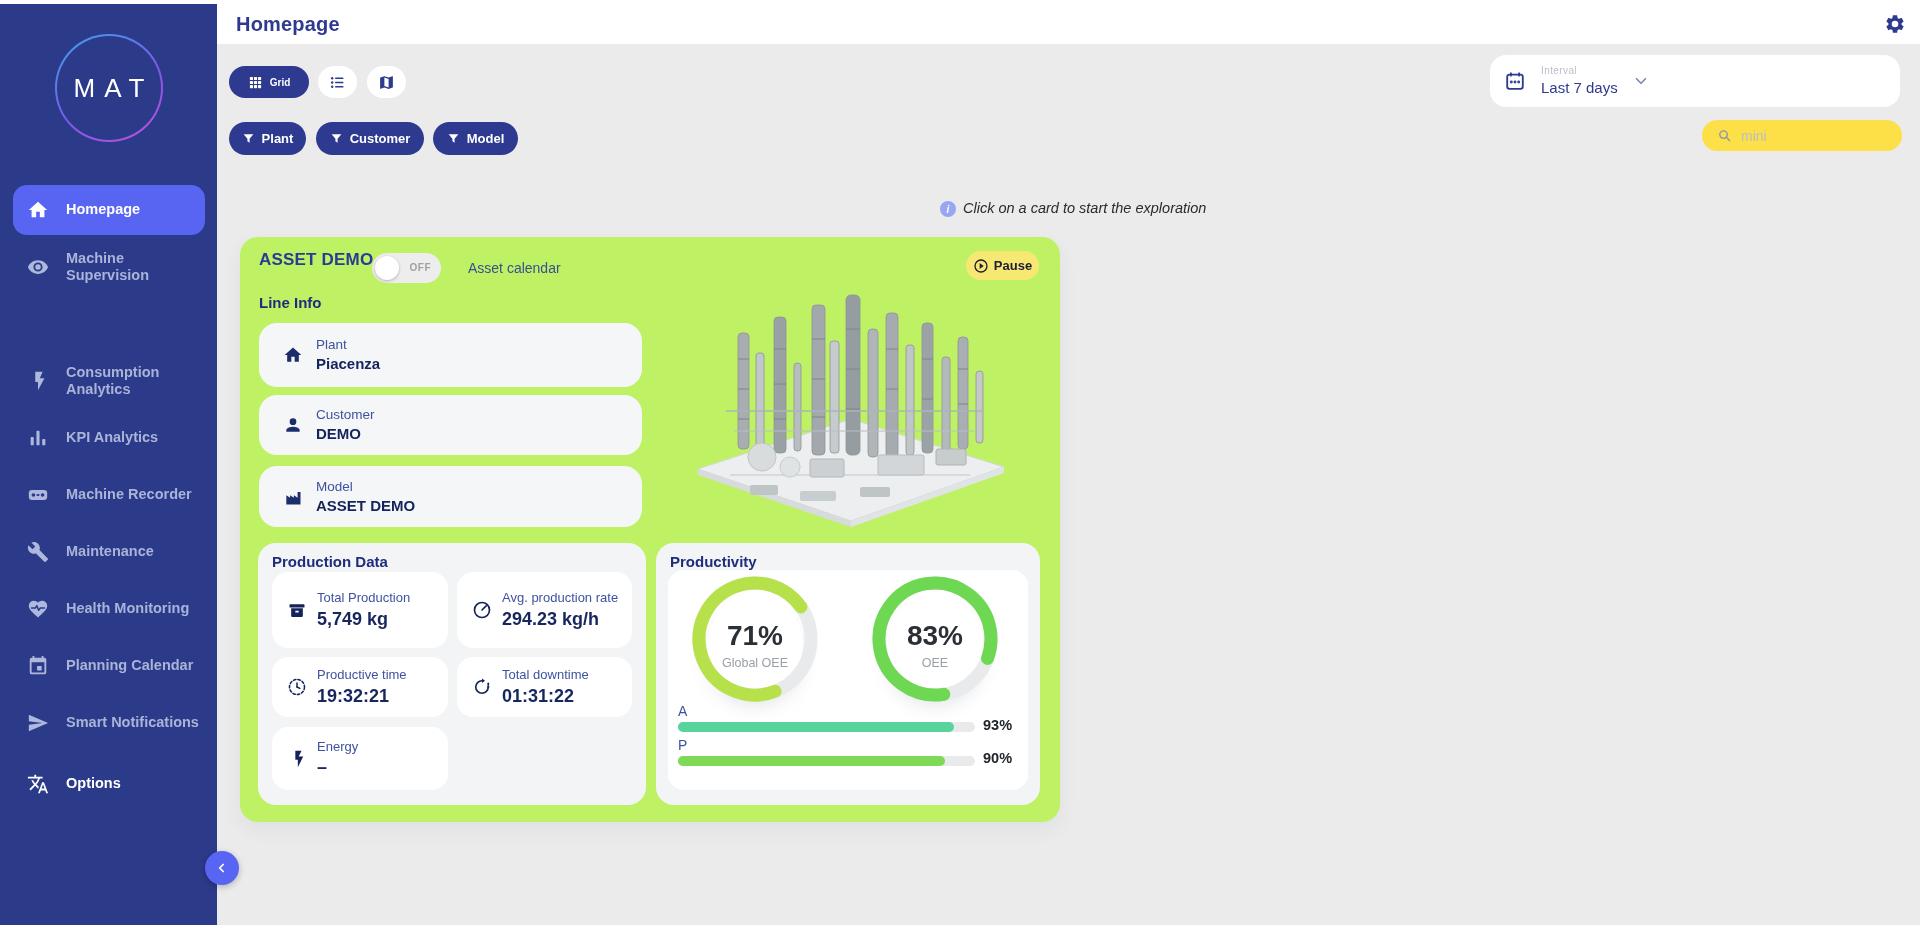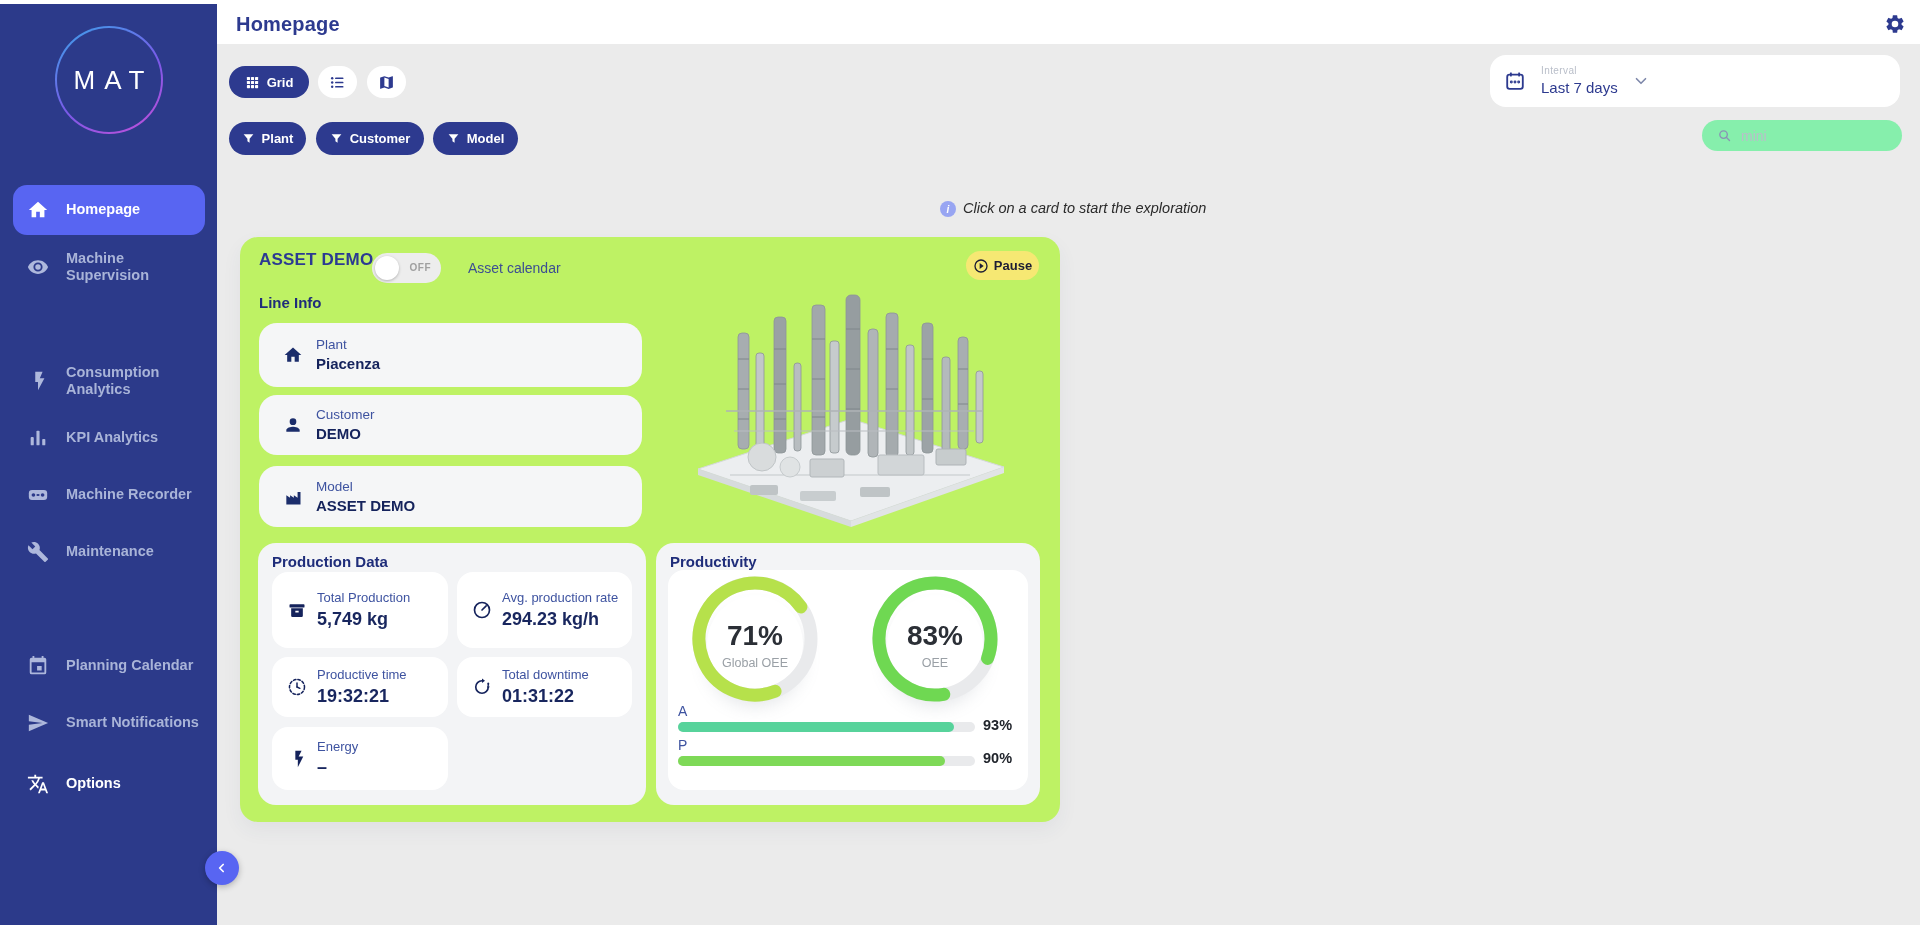--- a/index.html
+++ b/index.html
@@ -8,53 +8,53 @@
   .abs { position:absolute; }
 
   
   .topstrip { left:0; top:0; width:1920px; height:4px; background:#ffffff; }
   .topbar { left:217px; top:4px; width:1703px; height:40px; background:#ffffff; display:flex; align-items:center; }
   .page-title { margin-left:19px; font-size:20px; font-weight:bold; color:#2d3a8f; letter-spacing:.2px; }
   .gear { position:absolute; right:14px; top:9px; width:22px; height:22px; color:#2d3a8f; cursor:pointer; }
 
   
   .sidebar { left:0; top:4px; width:217px; height:921px; background:#2c3a8a; }
-  .logo-ring { position:absolute; left:55px; top:22px; width:108px; height:108px; border-radius:50%;
+  .logo-ring { position:absolute; left:55px; top:30px; width:108px; height:108px; border-radius:50%;
                background:linear-gradient(150deg,#3ba3ea 0%,#7a5ae8 55%,#c84fd8 100%); }
   .logo-inner { position:absolute; inset:2px; border-radius:50%; background:#2c3a8a; display:flex; align-items:center; justify-content:center; }
   .logo-text { color:#ffffff; font-size:26px; font-weight:300; letter-spacing:9px; padding-left:9px; }
   .nav-item { position:absolute; left:13px; width:192px; height:50px; border-radius:14px; display:flex; align-items:center; cursor:pointer; }
   .nav-item.active { background:#5865f2; }
   .nav-ico { width:22px; height:22px; margin-left:14px; color:#aeb8dc; flex:0 0 auto; }
   .nav-item.active .nav-ico, .nav-item.bright .nav-ico { color:#ffffff; }
   .nav-label { margin-left:17px; width:142px; font-size:14.5px; line-height:1.18; font-weight:bold; color:#a9b4d8; }
   .nav-item.active .nav-label, .nav-item.bright .nav-label { color:#ffffff; }
   .collapse-btn { left:205px; top:851px; width:34px; height:34px; border-radius:50%; background:#5865f2; border:none;
                   display:flex; align-items:center; justify-content:center; cursor:pointer; box-shadow:0 2px 6px rgba(0,0,0,.25); }
 
   
   .view-pill { top:66px; height:32px; border-radius:16px; display:flex; align-items:center; justify-content:center; cursor:pointer; }
   .view-grid { left:229px; width:80px; background:#2d3a8f; color:#fff; gap:7px; }
-  .view-grid span { font-size:13px; font-weight:bold; }
+  .view-grid span { font-size:10px; font-weight:bold; }
   .view-white { background:#ffffff; width:39px; color:#2d3a8f; }
   .filter-pill { top:122px; height:33px; border-radius:17px; background:#2d3a8f; color:#fff; display:flex; align-items:center; justify-content:center; gap:7px; cursor:pointer; }
   .filter-pill span { font-size:13px; font-weight:bold; }
 
   
   .datepanel { left:1490px; top:55px; width:410px; height:52px; background:#ffffff; border-radius:16px; display:flex; }
   .dp-half { display:flex; align-items:center; cursor:pointer; }
   .dp-left { width:227px; border-right:1px solid #ececf1; }
   .dp-ico { width:22px; height:22px; margin-left:14px; color:#2d3a8f; flex:0 0 auto; }
   .dp-texts { margin-left:15px; }
   .dp-label { font-size:10px; color:#b9bec9; letter-spacing:.4px; margin-bottom:3px; }
   .dp-value { font-size:15px; color:#2d3a8f; }
   .dp-chevron { width:18px; height:18px; color:#7e88aa; margin-left:14px; }
 
   
-  .searchpill { left:1702px; top:120px; width:200px; height:31px; background:#86efac; border-radius:16px; display:flex; align-items:center; }
+  .searchpill { left:1702px; top:120px; width:200px; height:31px; background:#fde047; border-radius:16px; display:flex; align-items:center; }
   .searchpill svg { width:15px; height:15px; margin-left:15px; color:#8a93b5; flex:0 0 auto; }
   .searchpill input { border:none; outline:none; background:transparent; margin-left:9px; width:150px; font-size:14px; color:#6a7390; font-family:"Liberation Sans",sans-serif; }
   .searchpill input::placeholder { color:#b9bec9; }
 
   
   .hint-ico { left:940px; top:201px; width:16px; height:16px; border-radius:50%; background:#98a5f2; color:#fff; font-size:10px; font-weight:bold; display:flex; align-items:center; justify-content:center; font-style:italic; }
   .hint-text { left:963px; top:200px; font-size:14.5px; font-style:italic; color:#2b2b2b; }
 
   
   .card { left:240px; top:237px; width:820px; height:585px; background:#bef264; border-radius:18px; box-shadow:0 8px 20px rgba(50,60,110,.06); }
@@ -153,20 +153,29 @@
         </span>
       <span class="nav-label">Machine Recorder</span>
     </div>
     <div class="nav-item" style="top:523px">
       <span class="nav-ico">
         <svg viewBox="0 0 24 24" fill="currentColor">
             <path d="M22.7 19l-9.1-9.1c.9-2.3.4-5-1.5-6.9-2-2-5-2.4-7.4-1.3L9 6 6 9 1.6 4.7C.4 7.1.9 10.1 2.9 12.1c1.9 1.9 4.6 2.4 6.9 1.5l9.1 9.1c.4.4 1 .4 1.4 0l2.3-2.3c.5-.4.5-1.1.1-1.4z"></path>
           </svg>
         </span>
       <span class="nav-label">Maintenance</span>
+    </div>
+    <div class="nav-item" style="top:580px">
+      <span class="nav-ico">
+        <svg viewBox="0 0 24 24">
+            <path fill="currentColor" d="M12 21.35l-1.45-1.32C5.4 15.36 2 12.28 2 8.5 2 5.42 4.42 3 7.5 3c1.74 0 3.41.81 4.5 2.09C13.09 3.81 14.76 3 16.5 3 19.58 3 22 5.42 22 8.5c0 3.78-3.4 6.86-8.55 11.54L12 21.35z"></path>
+            <polyline points="5,11 9,11 10.7,8.4 12.7,13.4 14.4,11 19,11" fill="none" stroke="#2c3a8a" stroke-width="1.7" stroke-linecap="round" stroke-linejoin="round"></polyline>
+          </svg>
+        </span>
+      <span class="nav-label">Health Monitoring</span>
     </div>
     <div class="nav-item" style="top:694px">
       <span class="nav-ico">
         <svg viewBox="0 0 24 24" fill="currentColor">
             <path d="M2 21 23 12 2 3l.01 7L17 12 2.01 14z"></path>
           </svg>
         </span>
       <span class="nav-label">Smart Notifications</span>
     </div>
     <div class="nav-item" style="top:637px">

